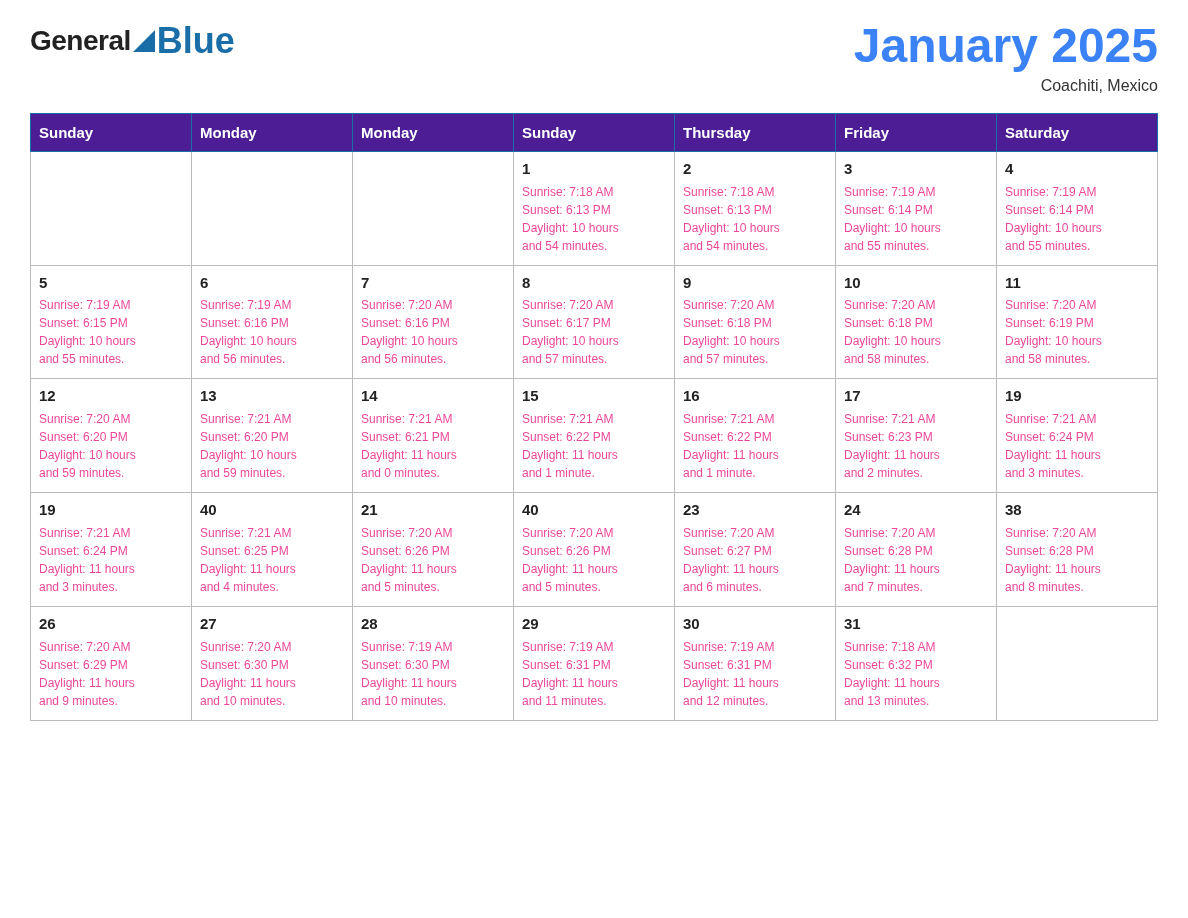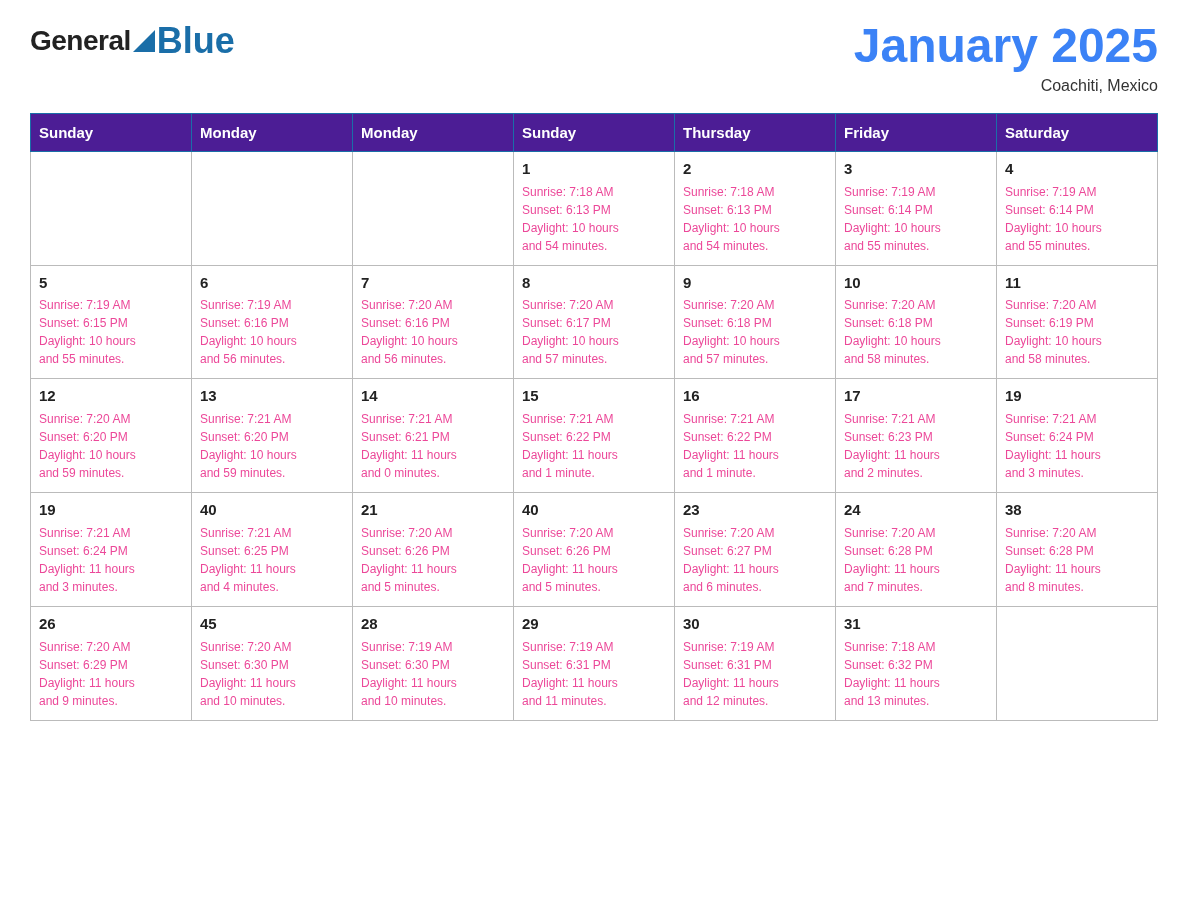--- a/index.html
+++ b/index.html
@@ -320,21 +320,21 @@
       </tr>
       <tr>
         <td>
           <span class="day-num">26</span>
           <div class="day-info" style="white-space: pre-line;">Sunrise: 7:20 AM
 Sunset: 6:29 PM
 Daylight: 11 hours
 and 9 minutes.</div>
         </td>
         <td>
-          <span class="day-num">45</span>
+          <span class="day-num">27</span>
           <div class="day-info" style="white-space: pre-line;">Sunrise: 7:20 AM
 Sunset: 6:30 PM
 Daylight: 11 hours
 and 10 minutes.</div>
         </td>
         <td>
           <span class="day-num">28</span>
           <div class="day-info" style="white-space: pre-line;">Sunrise: 7:19 AM
 Sunset: 6:30 PM
 Daylight: 11 hours

